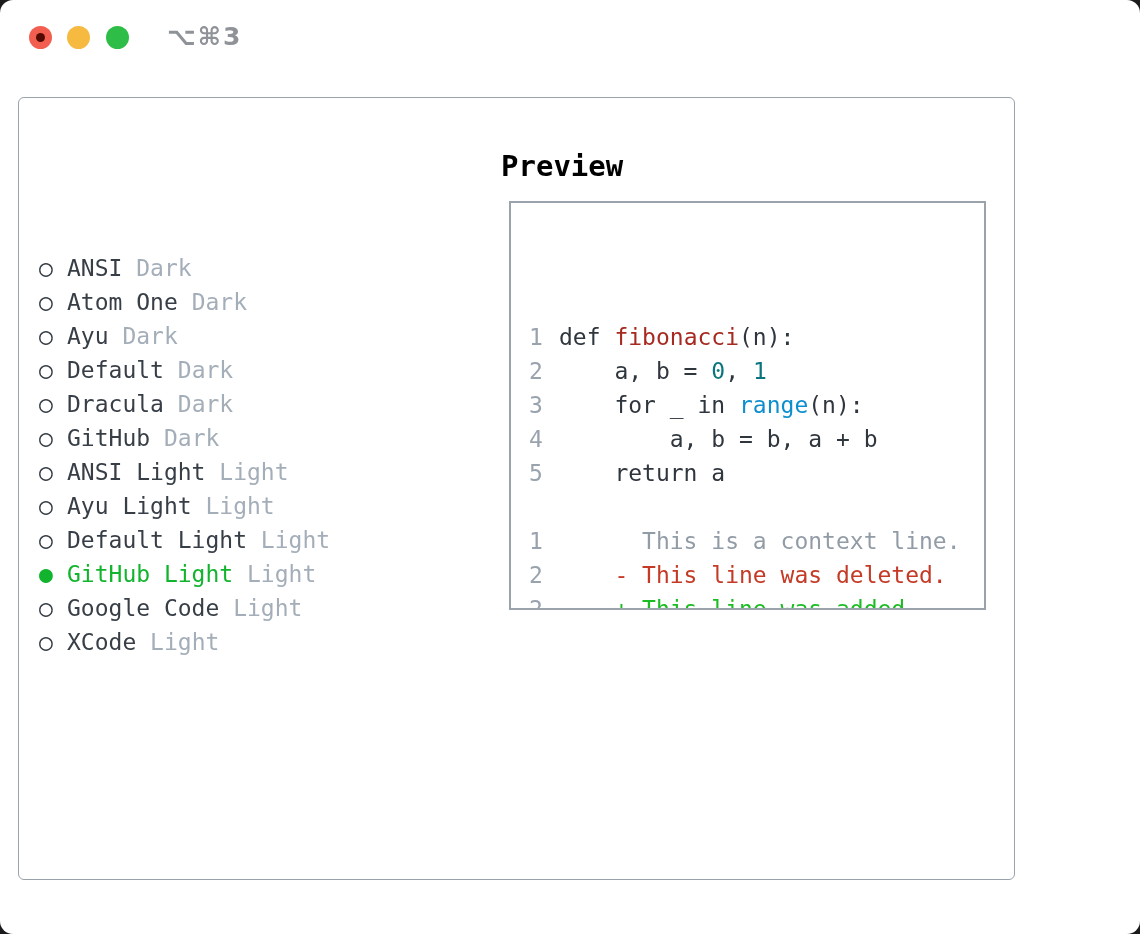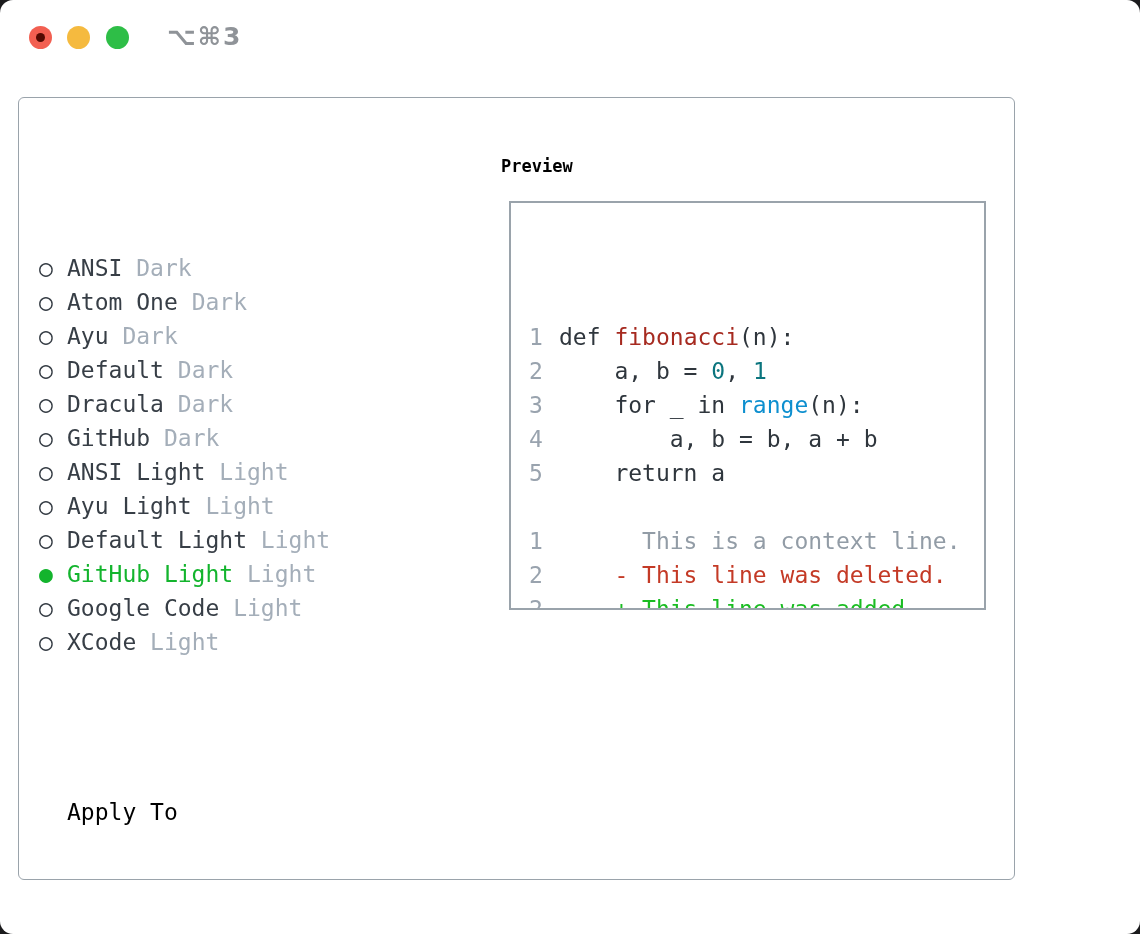--- a/index.html
+++ b/index.html
@@ -27,21 +27,21 @@
     border:1.5px solid #9aa3ab; border-radius:6px; background:#fff;
   }
   .mono { font-size:23px; line-height:34px; white-space:pre; }
   .left-col { position:absolute; left:20px; top:51px; }
   .row { height:34px; }
   .cell-bullet { display:inline-block; width:28px; }
   .title-row { font-weight:bold; }
   .apply-head { margin-top:34px; }
   .preview-heading {
     position:absolute; left:482px; top:51px;
-    font-weight:bold; font-size:17px; line-height:34px;
+    font-weight:bold; font-size:29px; line-height:34px;
   }
   .preview-box {
     position:absolute; left:490px; top:103px; width:477px; height:409px;
     border:2px solid #9aa3ab; background:#fff;
     padding:49px 0 8px 18px; overflow:hidden;
   }
   .lineno { display:inline-block; width:30px; }
   .gap { height:34px; }
 </style>
 </head>
@@ -57,21 +57,20 @@
     <div class="light light-green" style="background: rgb(46, 190, 71);"></div>
     <div class="shortcut" style="color: rgb(143, 147, 152);">⌥⌘3</div>
   </div>
 
   <div class="panel" style="border-color: rgb(154, 163, 171);">
 
     <div class="left-col mono">
 
       <div><div class="row"><span class="cell-bullet" style="color: rgb(55, 62, 70);">○</span><span style="color: rgb(55, 62, 70);">ANSI</span><span style="color: rgb(164, 174, 185);"> Dark</span></div><div class="row"><span class="cell-bullet" style="color: rgb(55, 62, 70);">○</span><span style="color: rgb(55, 62, 70);">Atom One</span><span style="color: rgb(164, 174, 185);"> Dark</span></div><div class="row"><span class="cell-bullet" style="color: rgb(55, 62, 70);">○</span><span style="color: rgb(55, 62, 70);">Ayu</span><span style="color: rgb(164, 174, 185);"> Dark</span></div><div class="row"><span class="cell-bullet" style="color: rgb(55, 62, 70);">○</span><span style="color: rgb(55, 62, 70);">Default</span><span style="color: rgb(164, 174, 185);"> Dark</span></div><div class="row"><span class="cell-bullet" style="color: rgb(55, 62, 70);">○</span><span style="color: rgb(55, 62, 70);">Dracula</span><span style="color: rgb(164, 174, 185);"> Dark</span></div><div class="row"><span class="cell-bullet" style="color: rgb(55, 62, 70);">○</span><span style="color: rgb(55, 62, 70);">GitHub</span><span style="color: rgb(164, 174, 185);"> Dark</span></div><div class="row"><span class="cell-bullet" style="color: rgb(55, 62, 70);">○</span><span style="color: rgb(55, 62, 70);">ANSI Light</span><span style="color: rgb(164, 174, 185);"> Light</span></div><div class="row"><span class="cell-bullet" style="color: rgb(55, 62, 70);">○</span><span style="color: rgb(55, 62, 70);">Ayu Light</span><span style="color: rgb(164, 174, 185);"> Light</span></div><div class="row"><span class="cell-bullet" style="color: rgb(55, 62, 70);">○</span><span style="color: rgb(55, 62, 70);">Default Light</span><span style="color: rgb(164, 174, 185);"> Light</span></div><div class="row"><span class="cell-bullet" style="color: rgb(19, 180, 45);">●</span><span style="color: rgb(19, 180, 45);">GitHub Light</span><span style="color: rgb(164, 174, 185);"> Light</span></div><div class="row"><span class="cell-bullet" style="color: rgb(55, 62, 70);">○</span><span style="color: rgb(55, 62, 70);">Google Code</span><span style="color: rgb(164, 174, 185);"> Light</span></div><div class="row"><span class="cell-bullet" style="color: rgb(55, 62, 70);">○</span><span style="color: rgb(55, 62, 70);">XCode</span><span style="color: rgb(164, 174, 185);"> Light</span></div></div>
 
-      <div class="row apply-head" style="color: rgb(0, 0, 0);"><span class="cell-bullet"></span><span>Apply To</span></div>
 
       
 
       
     </div>
 
     <div class="preview-heading" style="color: rgb(0, 0, 0);">Preview</div>
 
     <div class="preview-box mono" style="border-color: rgb(154, 163, 171);">
       <div><div class="row"><span class="lineno" style="color: rgb(153, 163, 174);">1</span><span style="color: rgb(47, 54, 61);">def </span><span style="color: rgb(166, 42, 32);">fibonacci</span><span style="color: rgb(47, 54, 61);">(n):</span></div><div class="row"><span class="lineno" style="color: rgb(153, 163, 174);">2</span><span style="color: rgb(47, 54, 61);">    a, b = </span><span style="color: rgb(11, 117, 126);">0</span><span style="color: rgb(47, 54, 61);">, </span><span style="color: rgb(11, 117, 126);">1</span></div><div class="row"><span class="lineno" style="color: rgb(153, 163, 174);">3</span><span style="color: rgb(47, 54, 61);">    for _ in </span><span style="color: rgb(13, 143, 207);">range</span><span style="color: rgb(47, 54, 61);">(n):</span></div><div class="row"><span class="lineno" style="color: rgb(153, 163, 174);">4</span><span style="color: rgb(47, 54, 61);">        a, b = b, a + b</span></div><div class="row"><span class="lineno" style="color: rgb(153, 163, 174);">5</span><span style="color: rgb(47, 54, 61);">    return a</span></div><div class="gap"></div><div class="row"><span class="lineno" style="color: rgb(153, 163, 174);">1</span><span style="color: rgb(146, 156, 166);">      This is a context line.</span></div><div class="row"><span class="lineno" style="color: rgb(153, 163, 174);">2</span><span style="color: rgb(196, 58, 38);">    - This line was deleted.</span></div><div class="row"><span class="lineno" style="color: rgb(153, 163, 174);">2</span><span style="color: rgb(26, 188, 34);">    + This line was added.</span></div></div>

